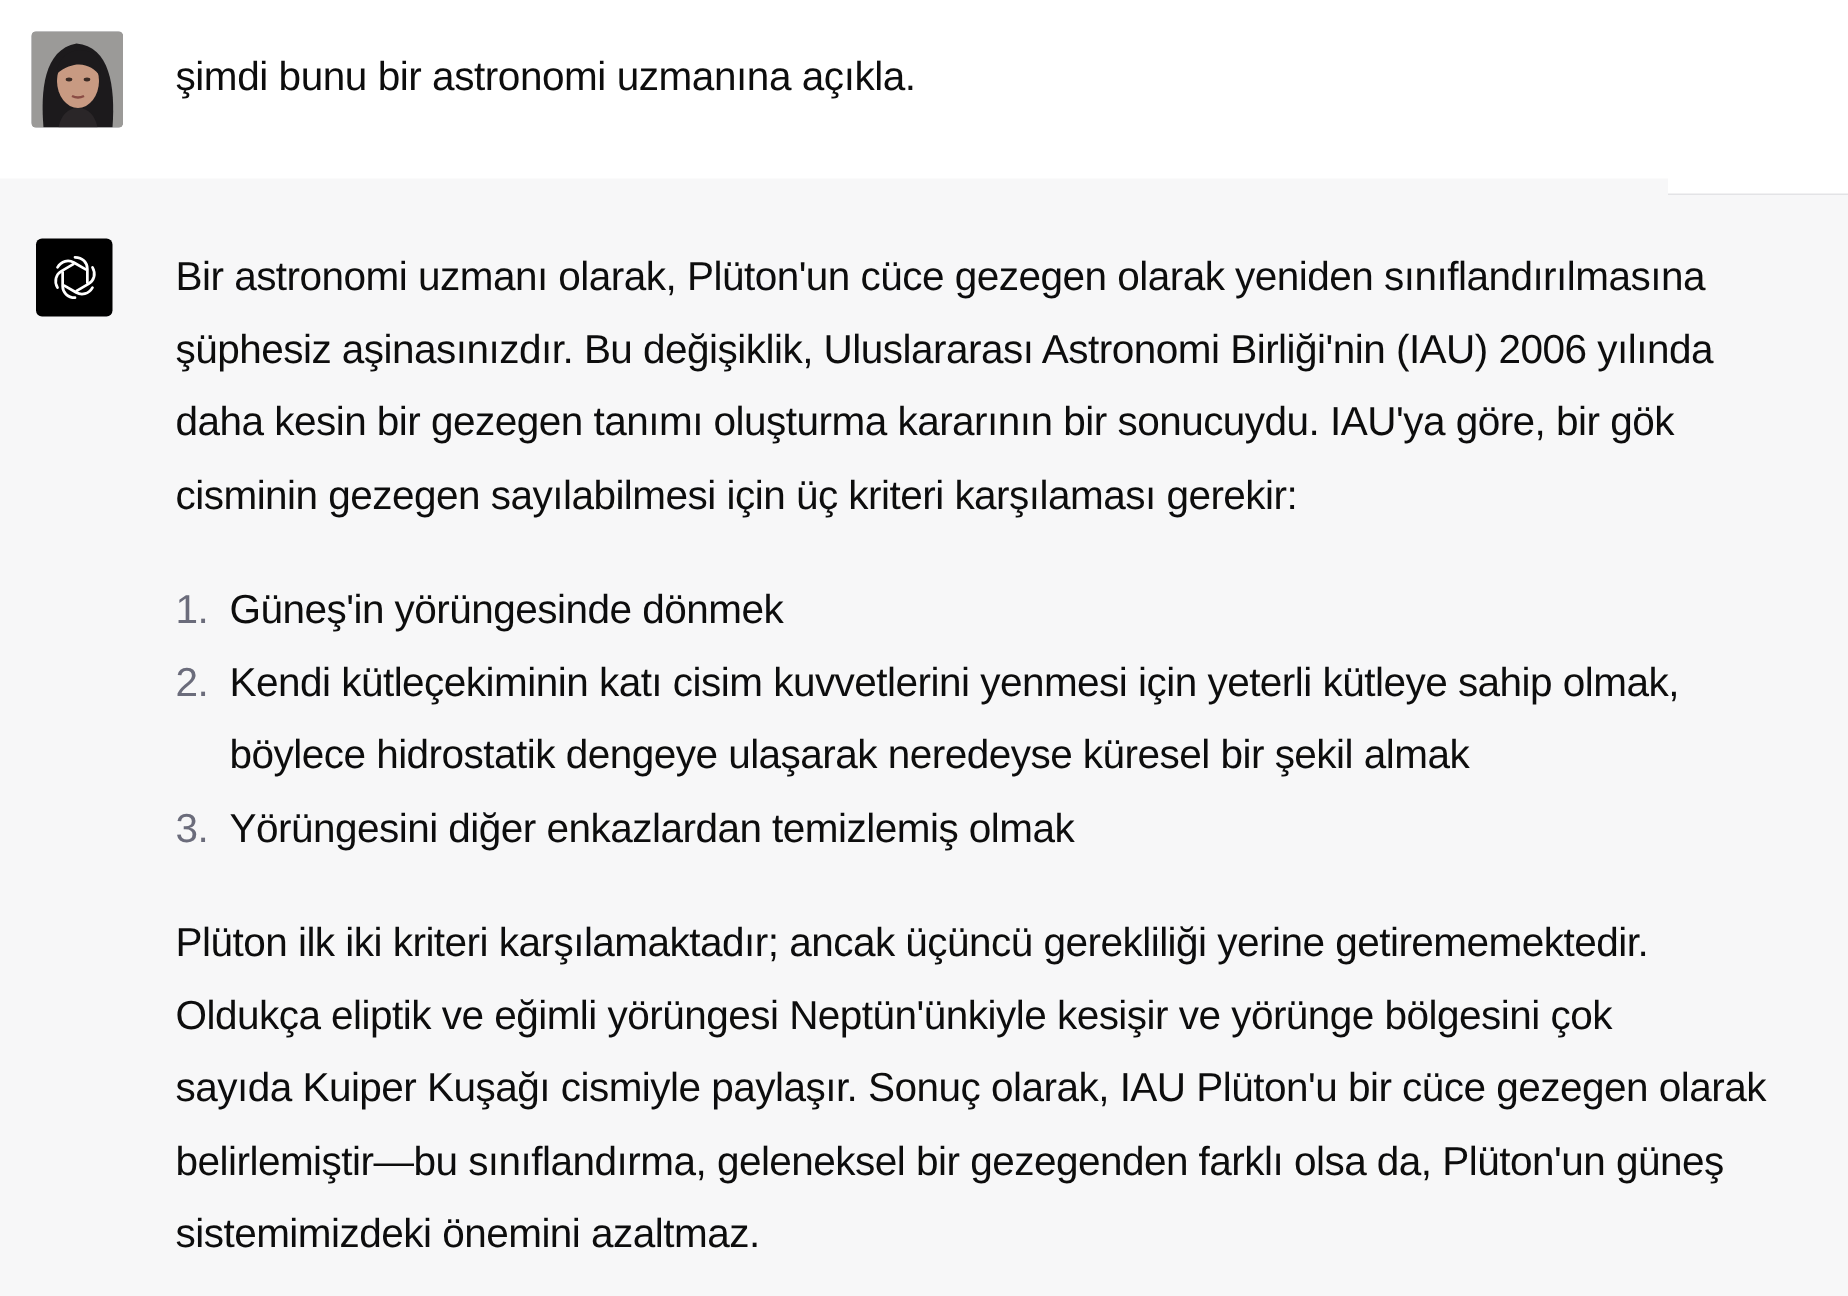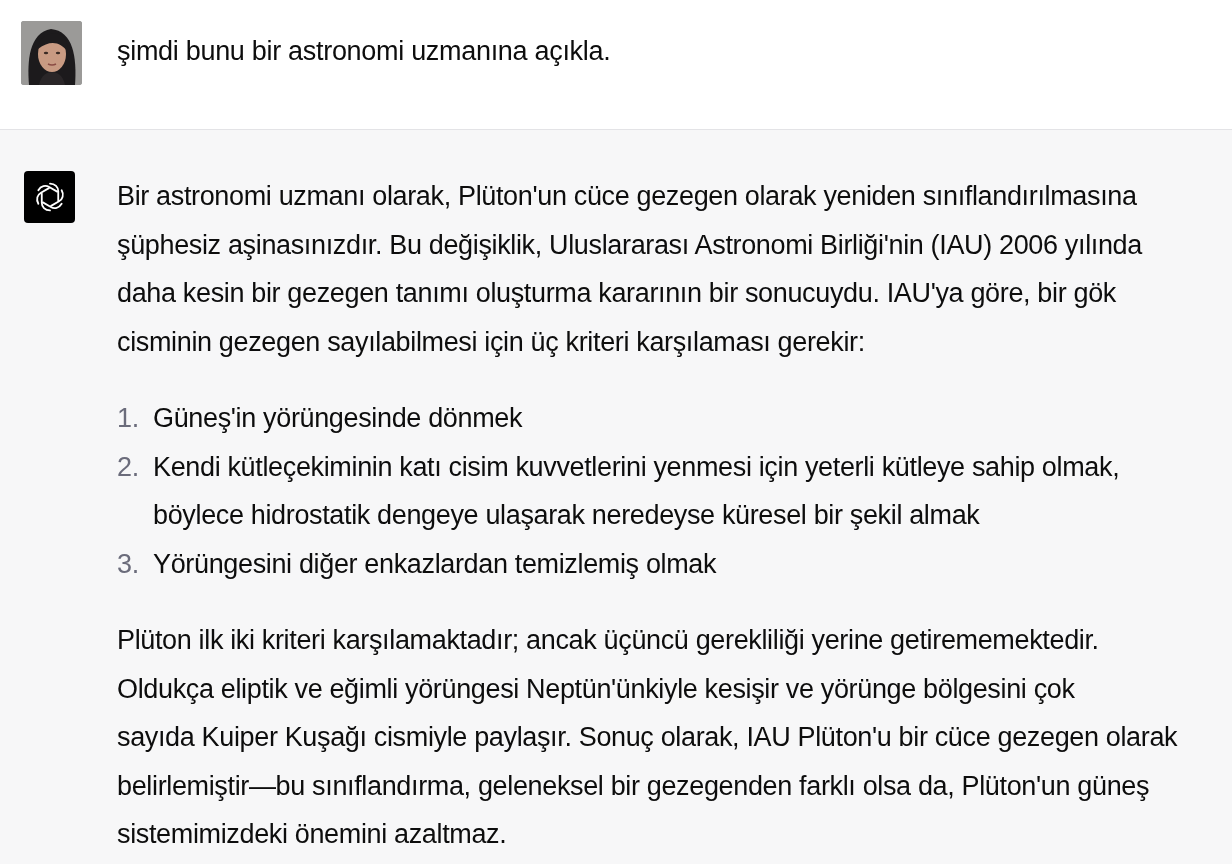--- a/index.html
+++ b/index.html
@@ -31,21 +31,21 @@
     .user-text {
       position: absolute;
       left: 117px; top: 27px;
       font-size: 27px;
       line-height: 48px;
       letter-spacing: -0.3px;
       white-space: nowrap;
     }
     .assistant-row {
       position: absolute;
-      left: 0; top: 131px;
+      left: 0; top: 119px;
       width: 1112px;
       height: 733px;
       background: #f7f7f8;
     }
     .gpt-logo {
       position: absolute;
       left: 24px; top: 40px;
       width: 51px; height: 52px;
       background: #000000;
       border-radius: 4px;

